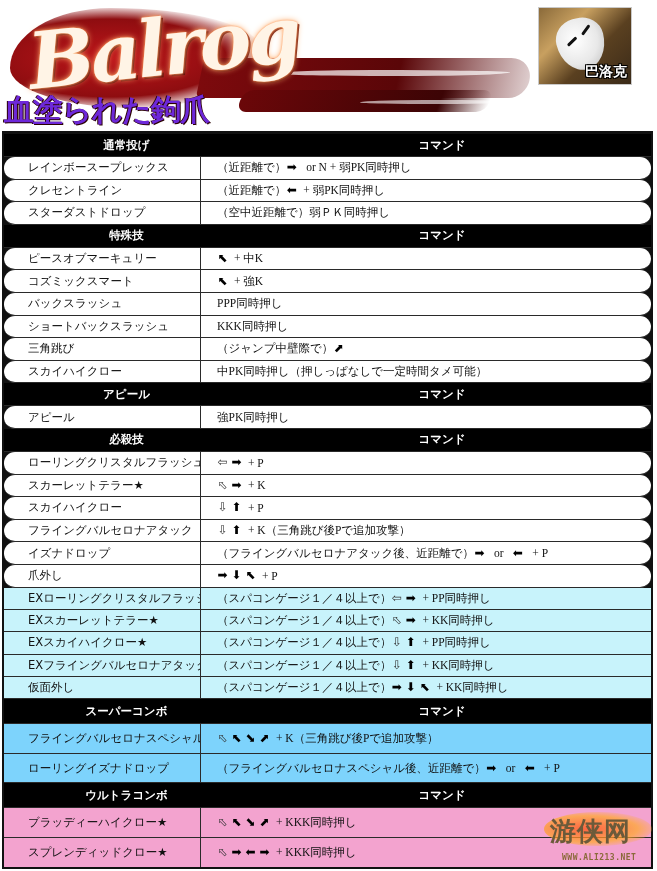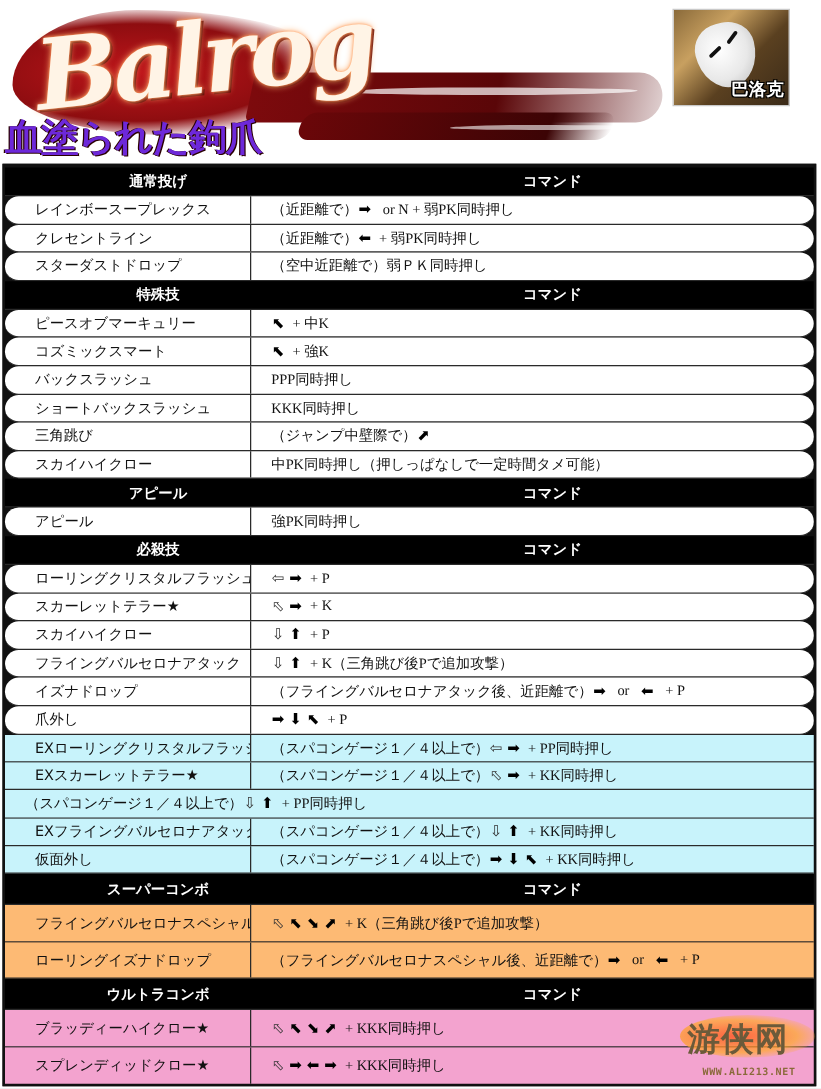--- a/index.html
+++ b/index.html
@@ -29,21 +29,21 @@
   .row:last-child { border-bottom: none; }
   .cell { display: flex; align-items: center; font-size: 11.5px; color: #111; white-space: nowrap; overflow: hidden; }
   .c-name { width: 197px; padding-left: 24px; border-right: 1.5px solid #2a2a2a; }
   .c-cmd { flex: 1; padding-left: 16px; font-family: Liberation Serif, serif; }
   .row.head { background: #000; height: 23px; padding-left: 32px; }
   .row.head .cell { color: #fff; font-weight: bold; font-size: 11.5px; justify-content: center; padding-left: 0; }
   .row.head .c-name { border-right: none; }
   .row.head .c-name span { position: relative; left: -8px; }
   .row.white { background: #ffffff; height: 22.6px; border-radius: 11px; }
   .row.cyan { background: #c8f3fb; height: 22.4px; }
-  .row.yellow { background: #fdba74; height: 29.5px; }
+  .row.yellow { background: #7dd3fc; height: 29.5px; }
   .row.pink { background: #f3a3cf; height: 29.5px; }
   .row.head.tall { height: 25px; justify-content: center; }
 
   .arrows { display: inline-flex; align-items: center; gap: 3px; margin-right: 6px; }
   .ar { display: inline-block; width: 11px; height: 11px; line-height: 11px; font-size: 12px; text-align: center; color: #000; }
   .ar.outline { color: #333; }
   .gap-sm { display: inline-block; width: 6px; }
 
   .watermark { position: absolute; left: 540px; top: 808px; width: 116px; height: 52px; pointer-events: none; }
   .wm-blob { position: absolute; left: 4px; top: 4px; width: 108px; height: 34px; border-radius: 50%; background: radial-gradient(ellipse at 40% 50%, rgba(255,90,40,0.85) 0%, rgba(255,170,40,0.7) 55%, rgba(255,200,60,0) 80%); }
@@ -264,20 +264,21 @@
       <div class="cell c-cmd">
         <span>（スパコンゲージ１／４以上で）</span>
         <span class="arrows">
           <span class="ar outline">⬁</span>
           <span class="ar">➡</span>
         </span>
         <span style="white-space: pre;">+ KK同時押し</span>
       </div>
     </div>
     <div class="row cyan">
+      <div class="cell c-name">EXスカイハイクロー★</div>
       <div class="cell c-cmd">
         <span>（スパコンゲージ１／４以上で）</span>
         <span class="arrows">
           <span class="ar outline">⇩</span>
           <span class="ar">⬆</span>
         </span>
         <span style="white-space: pre;">+ PP同時押し</span>
       </div>
     </div>
     <div class="row cyan">

